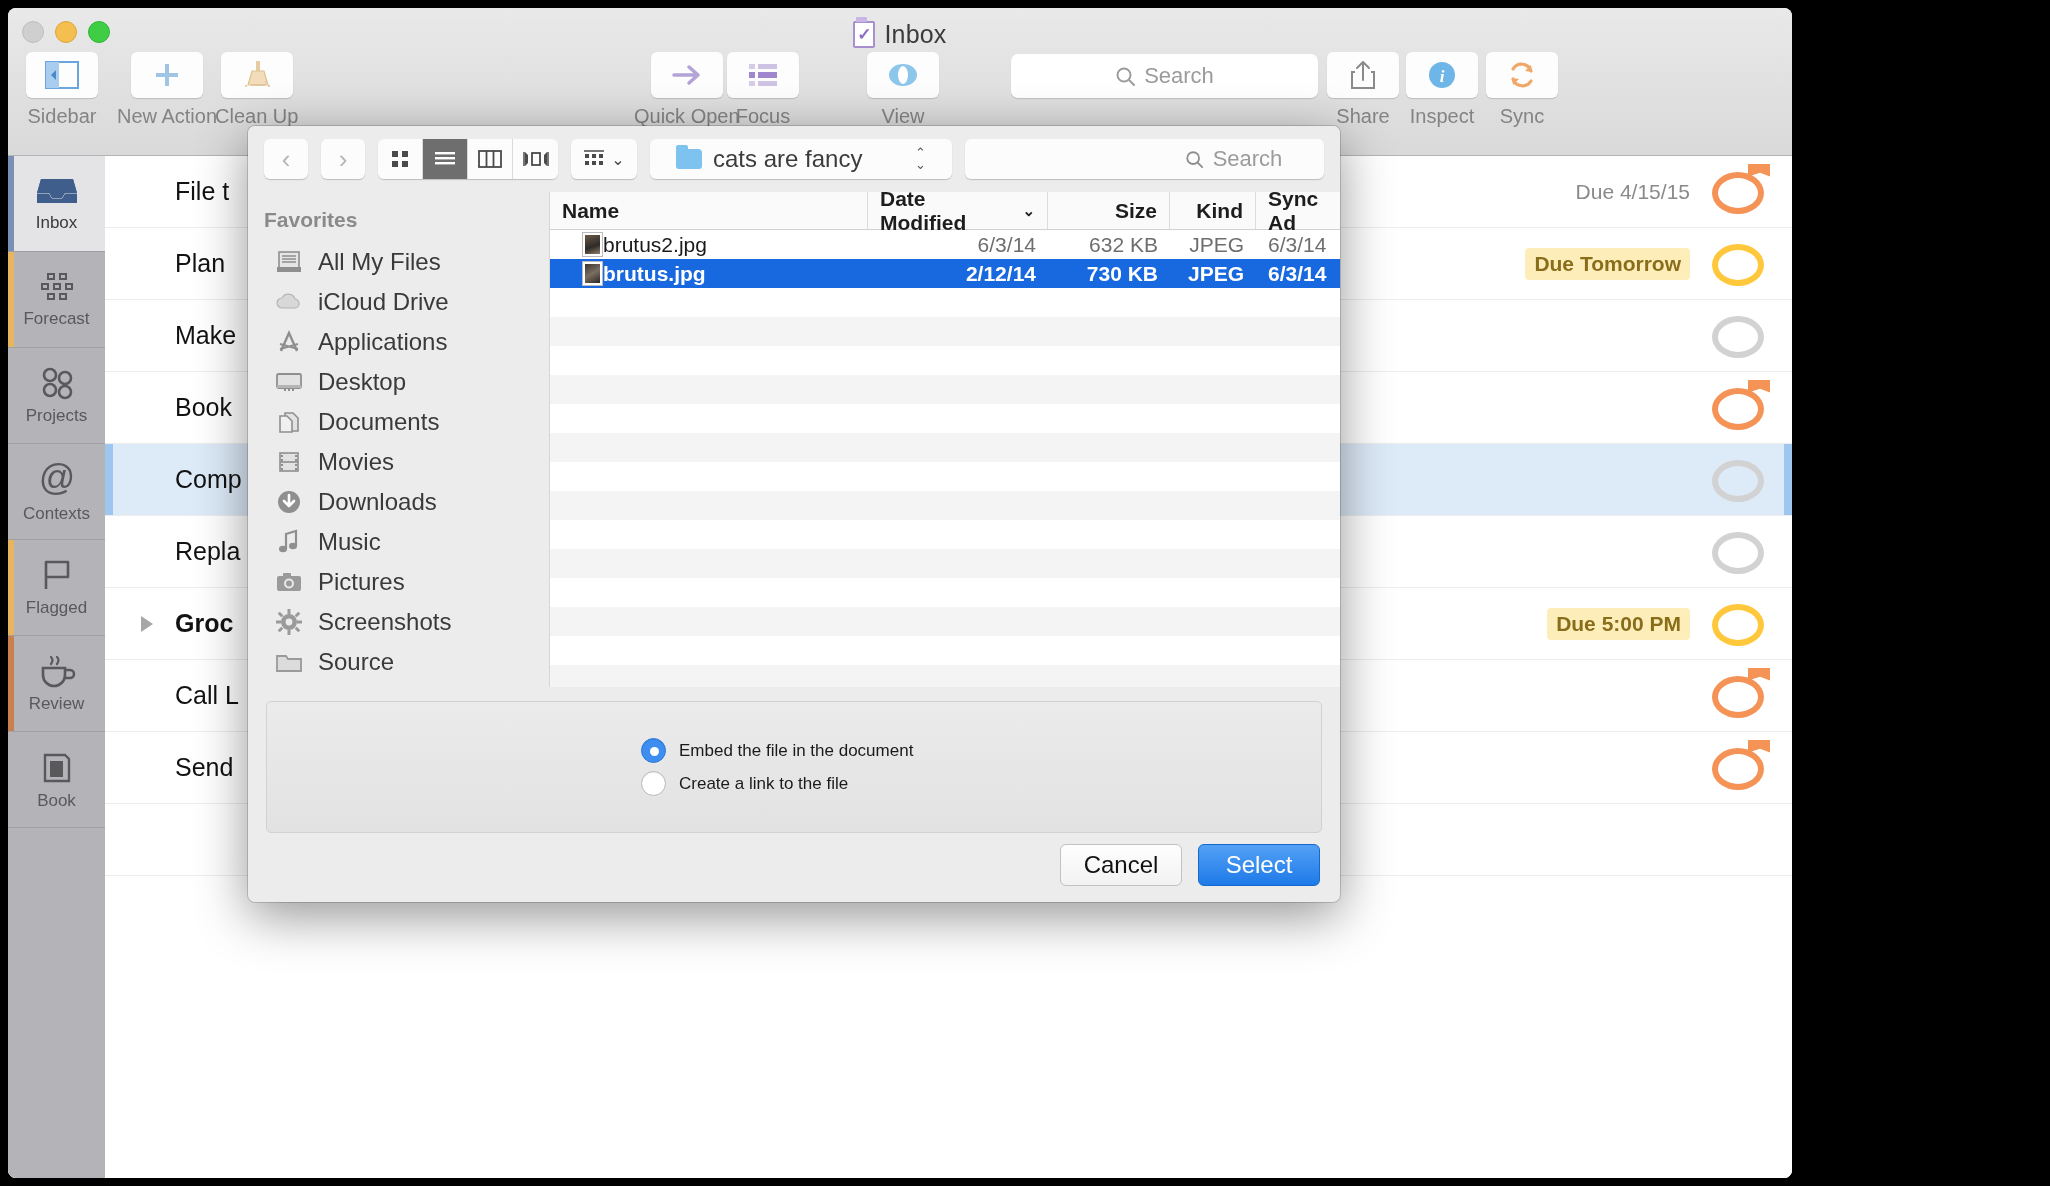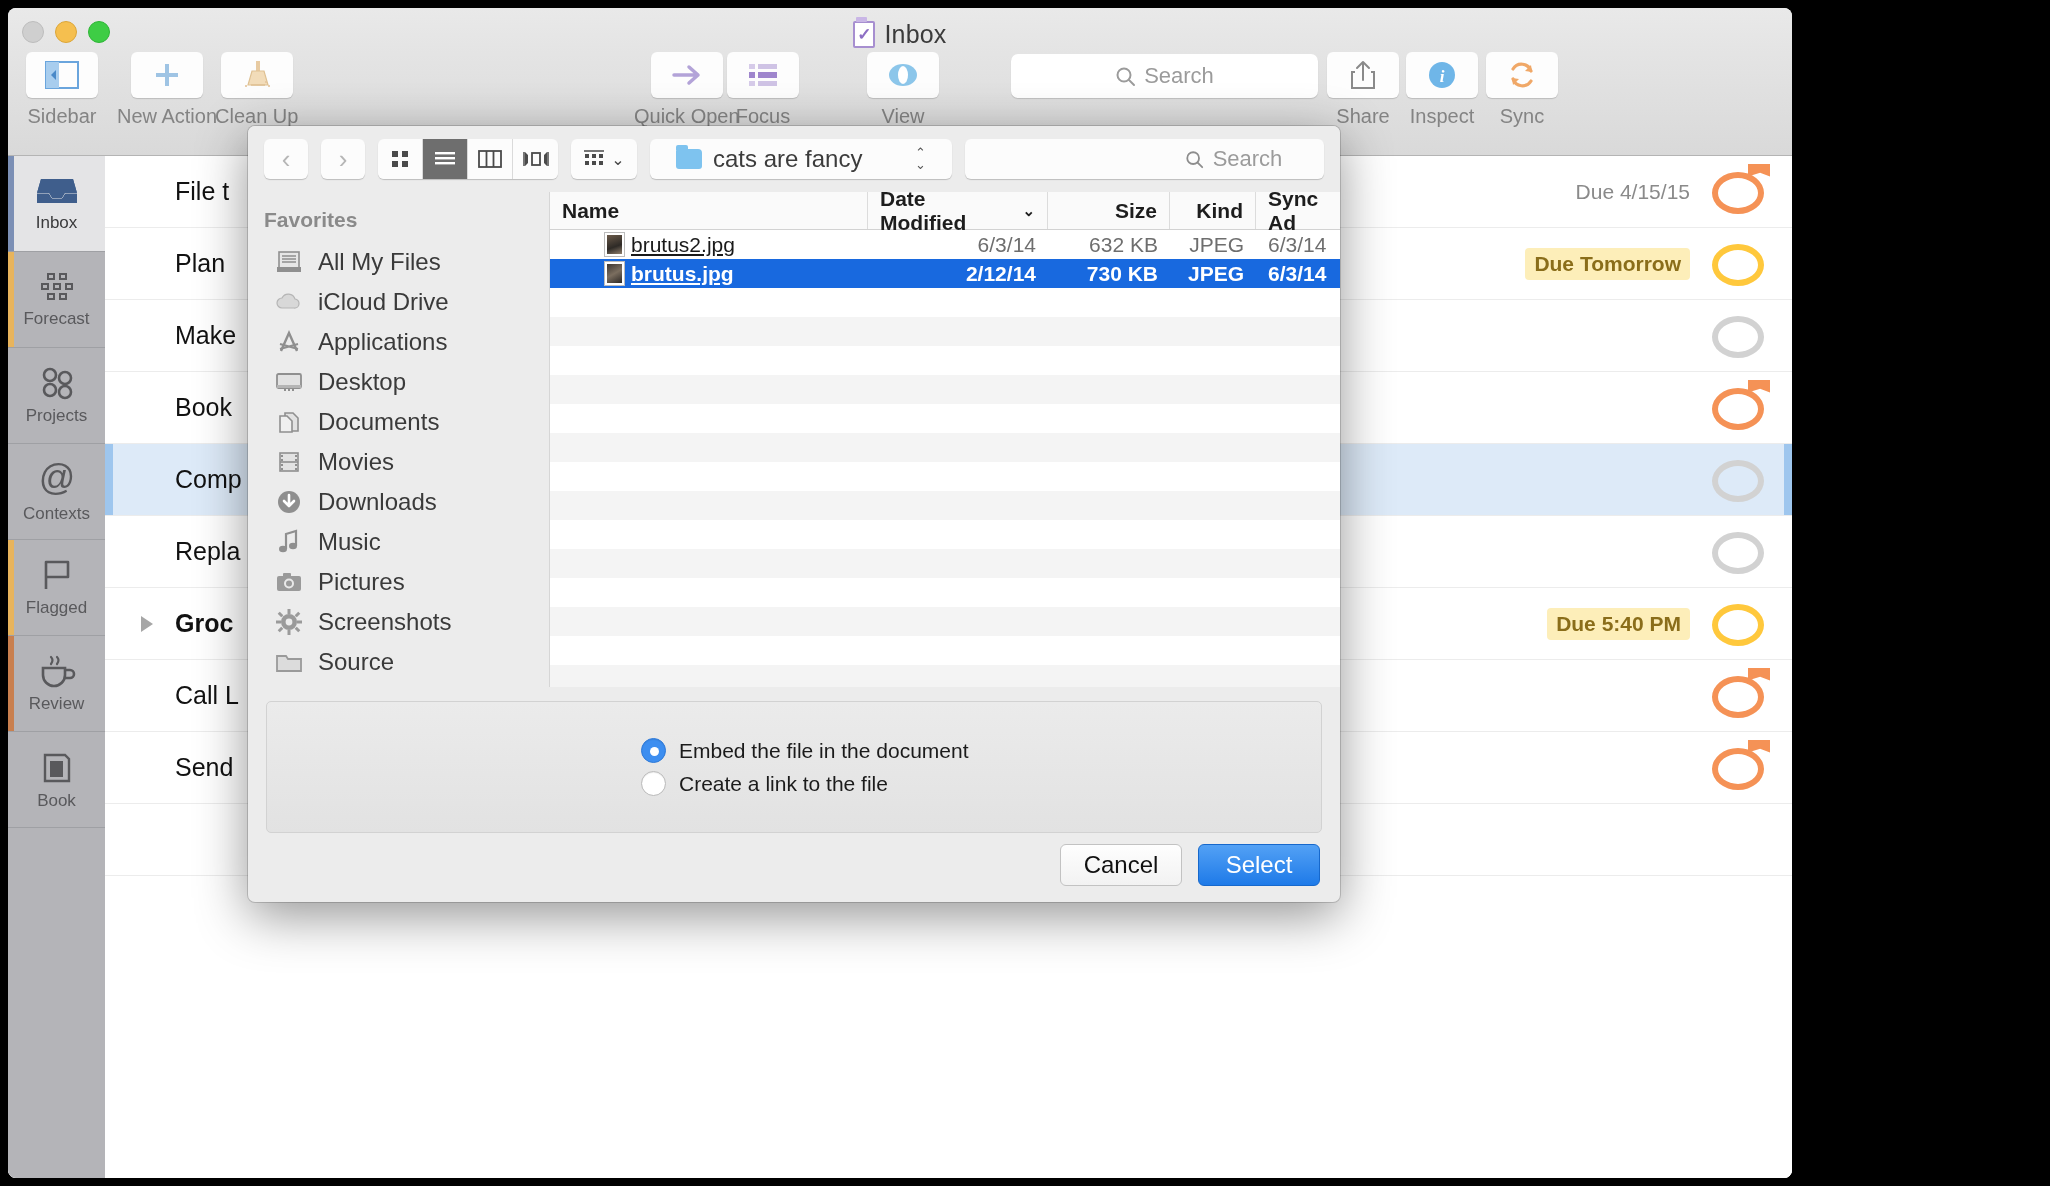--- a/index.html
+++ b/index.html
@@ -155,41 +155,41 @@
   #fl-head .col:last-child{ border-right:none; }
   .col.name{ flex:0 0 318px; }
   .col.date{ flex:0 0 180px; justify-content:flex-end; gap:10px; }
   .col.size{ flex:0 0 122px; justify-content:flex-end; }
   .col.kind{ flex:0 0 86px; justify-content:flex-end; }
   .col.added{ flex:1; justify-content:flex-start; }
   .frow{ display:flex; height:29px; align-items:center; font-size:21px; color:#6e6e6e; }
   .frow.alt{ background:#f4f4f4; }
   .frow.sel{ background:#1869df; color:#fff; font-weight:bold; }
   .frow .c{ padding:0 12px; display:flex; align-items:center; }
-  .c.name{ flex:0 0 318px; color:#1a1a1a; gap:6px; padding-left:54px;text-decoration:underline; }
+  .c.name{ flex:0 0 318px; color:#1a1a1a; gap:0; padding-left:32px; }
   .frow.sel .c.name{ color:#fff; }
   .c.date{ flex:0 0 180px; justify-content:flex-end; }
   .c.size{ flex:0 0 122px; justify-content:flex-end; }
   .c.kind{ flex:0 0 86px; justify-content:flex-end; }
   .c.added{ flex:1; justify-content:flex-start; }
   .thumb{ width:21px;height:25px;background:#fff;border:1px solid #bcbcbc; flex:0 0 21px; overflow:hidden; position:relative;}
   .thumb i{ position:absolute; inset:2px; display:block; background:linear-gradient(160deg,#6b5a4a,#2e2a26 60%,#8f7f6d); }
   .thumb.t2 i{ background:linear-gradient(150deg,#3b3530,#7b6e5f 50%,#2b2724); }
 
   #opts{
     height:132px; margin:14px 18px 0 18px; border-radius:5px;
     background:linear-gradient(to bottom,#ebebeb,#e2e2e2);
     border:1px solid #d2d2d2; display:flex; flex-direction:column;
     align-items:flex-start; justify-content:center; padding-left:374px; gap:8px;
   }
   .radio-row{ display:flex; align-items:center; gap:13px; }
   .radio{ width:25px;height:25px;border-radius:50%; background:#fff; border:1px solid #b9b9b9; box-shadow:inset 0 1px 1px rgba(0,0,0,.08); flex:0 0 25px;}
   .radio.on{ background:#3d8ef0; border-color:#2f7ad8; position:relative; }
   .radio.on:after{ content:""; position:absolute; left:8px; top:8px; width:9px;height:9px;border-radius:50%;background:#fff; }
-  .radio-label{ font-size:21px; color:#1b1b1b; }
+  .radio-label{ font-size:17px; color:#1b1b1b; }
 
   #sheet-actions{
     position:absolute; right:20px; bottom:16px; display:flex; gap:16px; align-items:center;
   }
   .btn{
     height:42px; min-width:122px; border-radius:6px; font-size:24px;
     display:flex; align-items:center; justify-content:center; padding:0 20px;
   }
   .btn.cancel{ background:linear-gradient(to bottom,#fefefe,#f2f2f2); border:1px solid #c2c2c2; color:#111; }
   .btn.primary{ background:linear-gradient(to bottom,#53a1f5,#1e7ae8); border:1px solid #1668cc; color:#fff; }
@@ -468,21 +468,21 @@
           <span class="status">
               <i class="ring"></i>
             </span>
         </div>
       </div>
 
       <div class="task-row">
         <span class="disclosure"></span>
         <span class="task-title bold">Groc</span>
         <div class="task-right">
-          <span class="due badge">Due 5:40 PM</span>
+          <span class="due badge">Due 5:00 PM</span>
           <span class="status yellow">
               <i class="ring"></i>
             </span>
         </div>
       </div>
 
       <div class="task-row">
         <span class="task-title">Call L</span>
         <div class="task-right">
           <span class="status orange">

